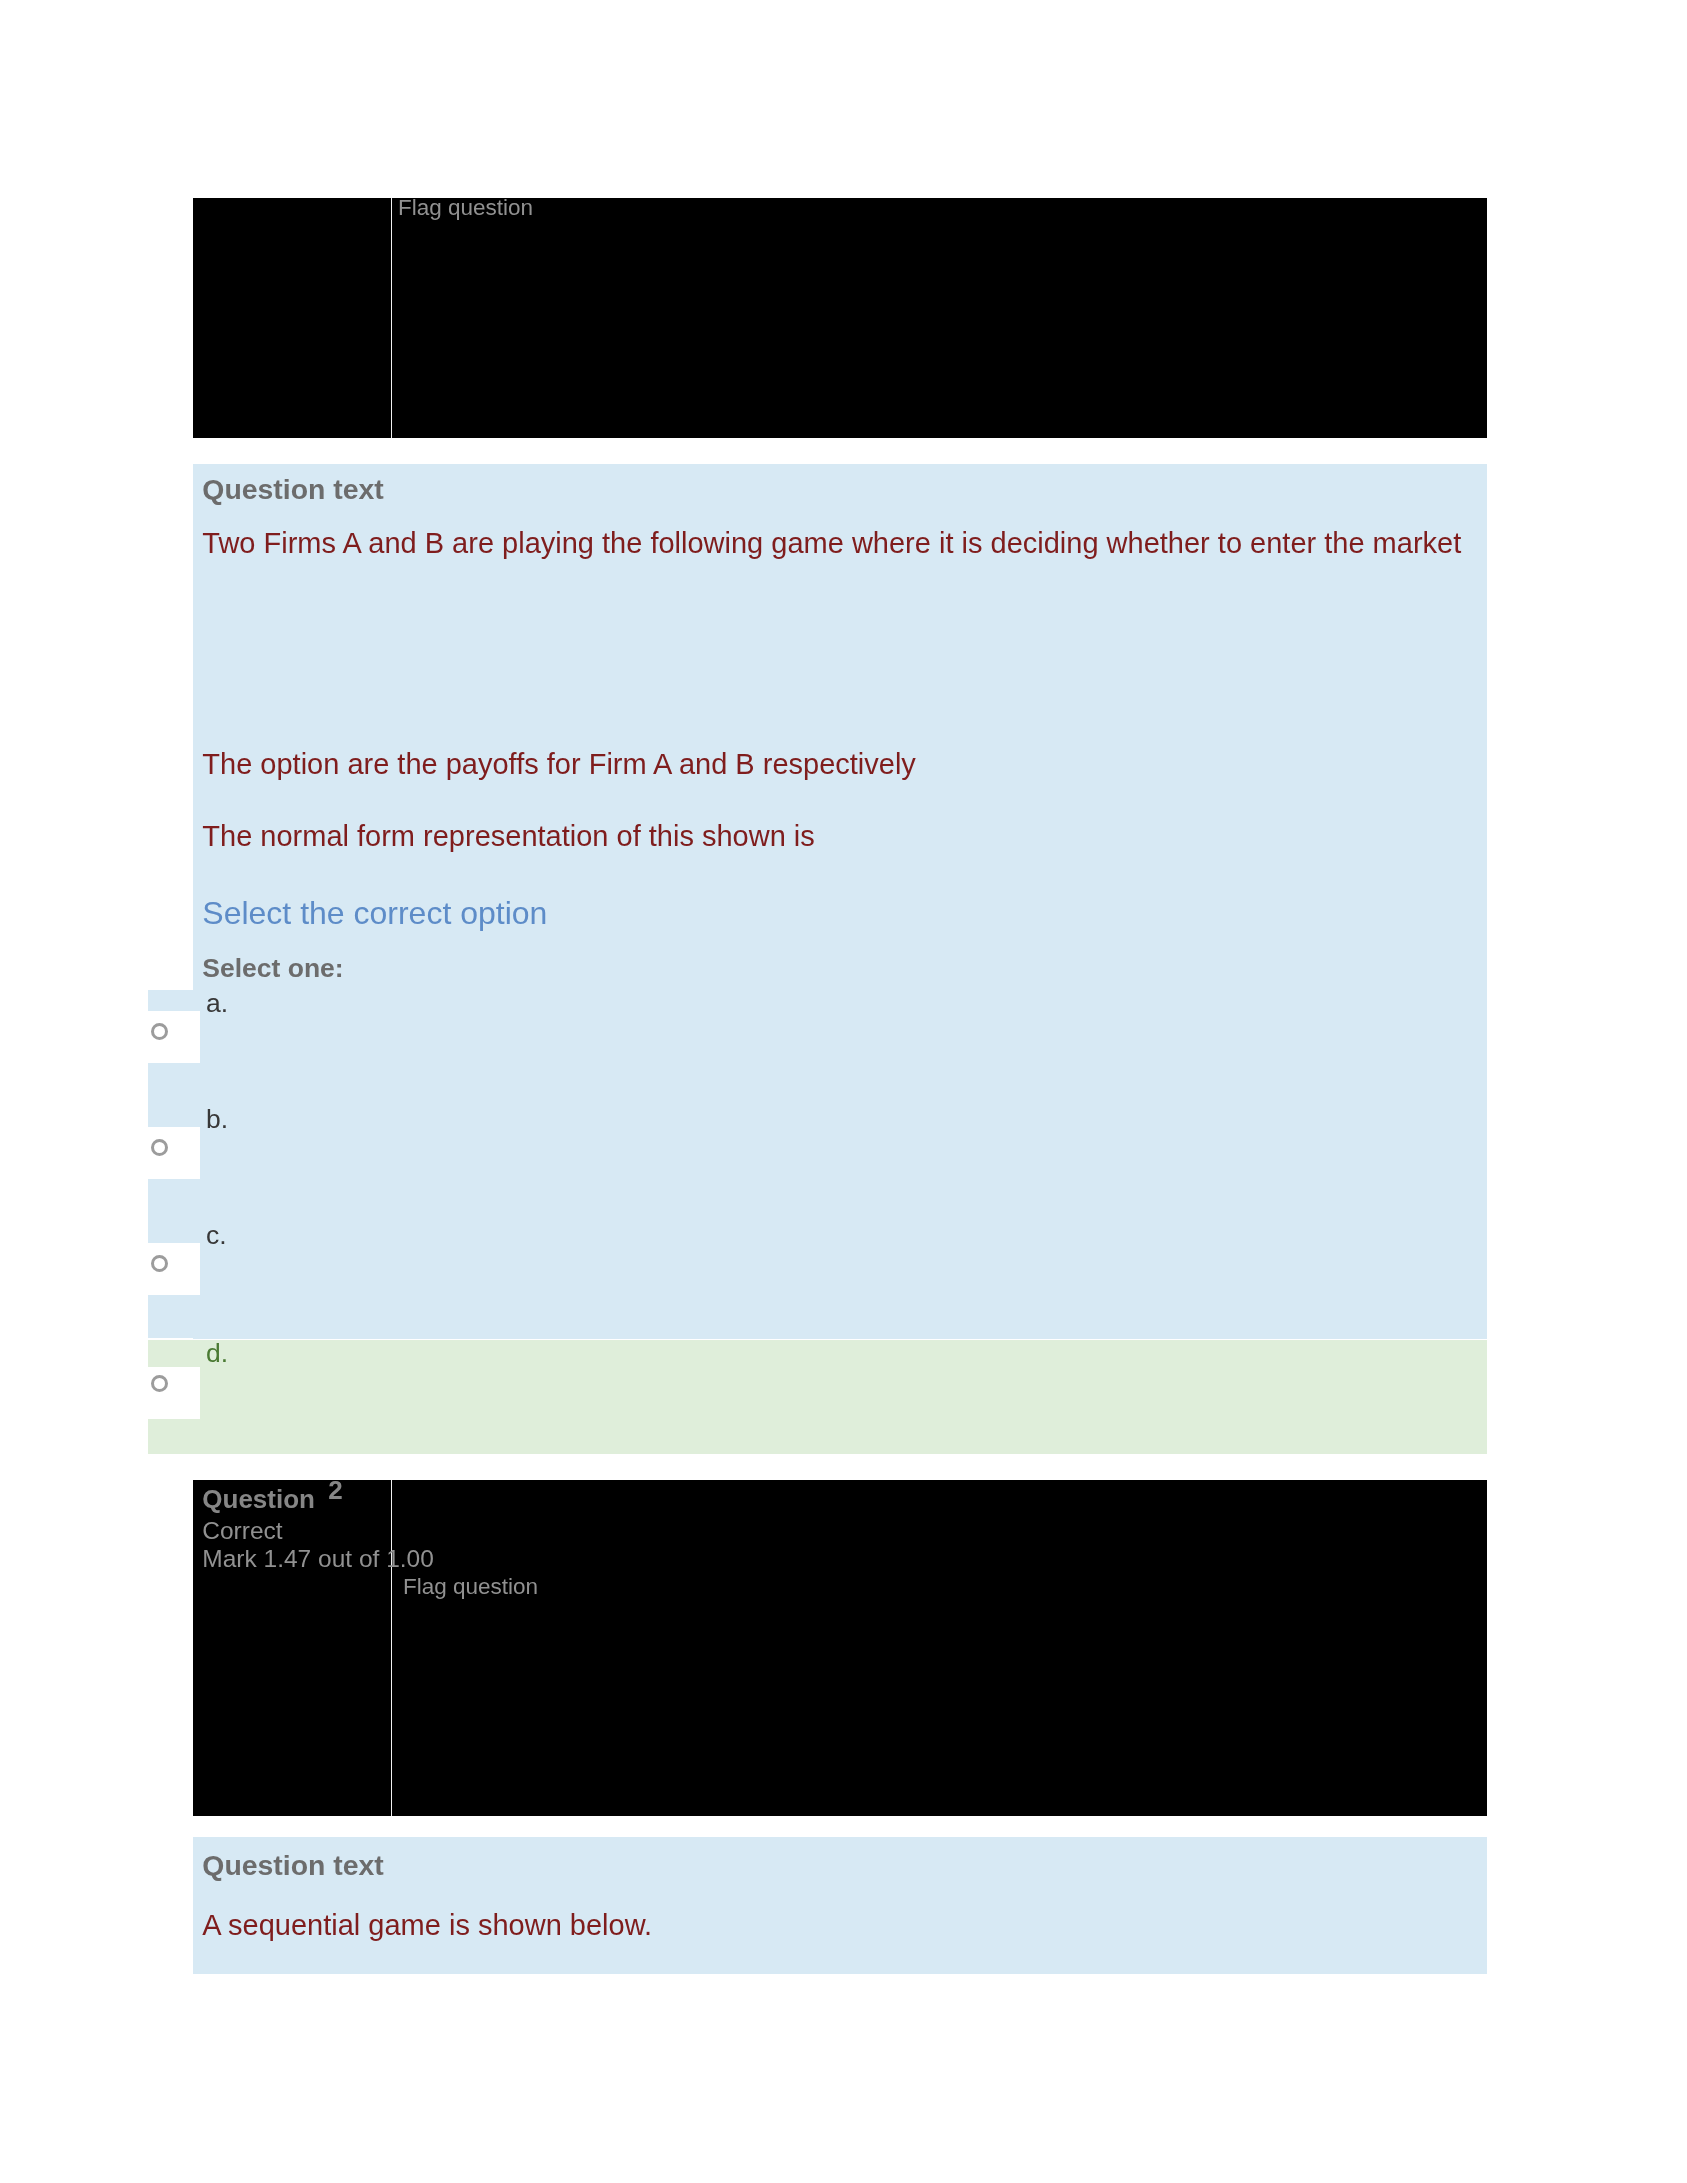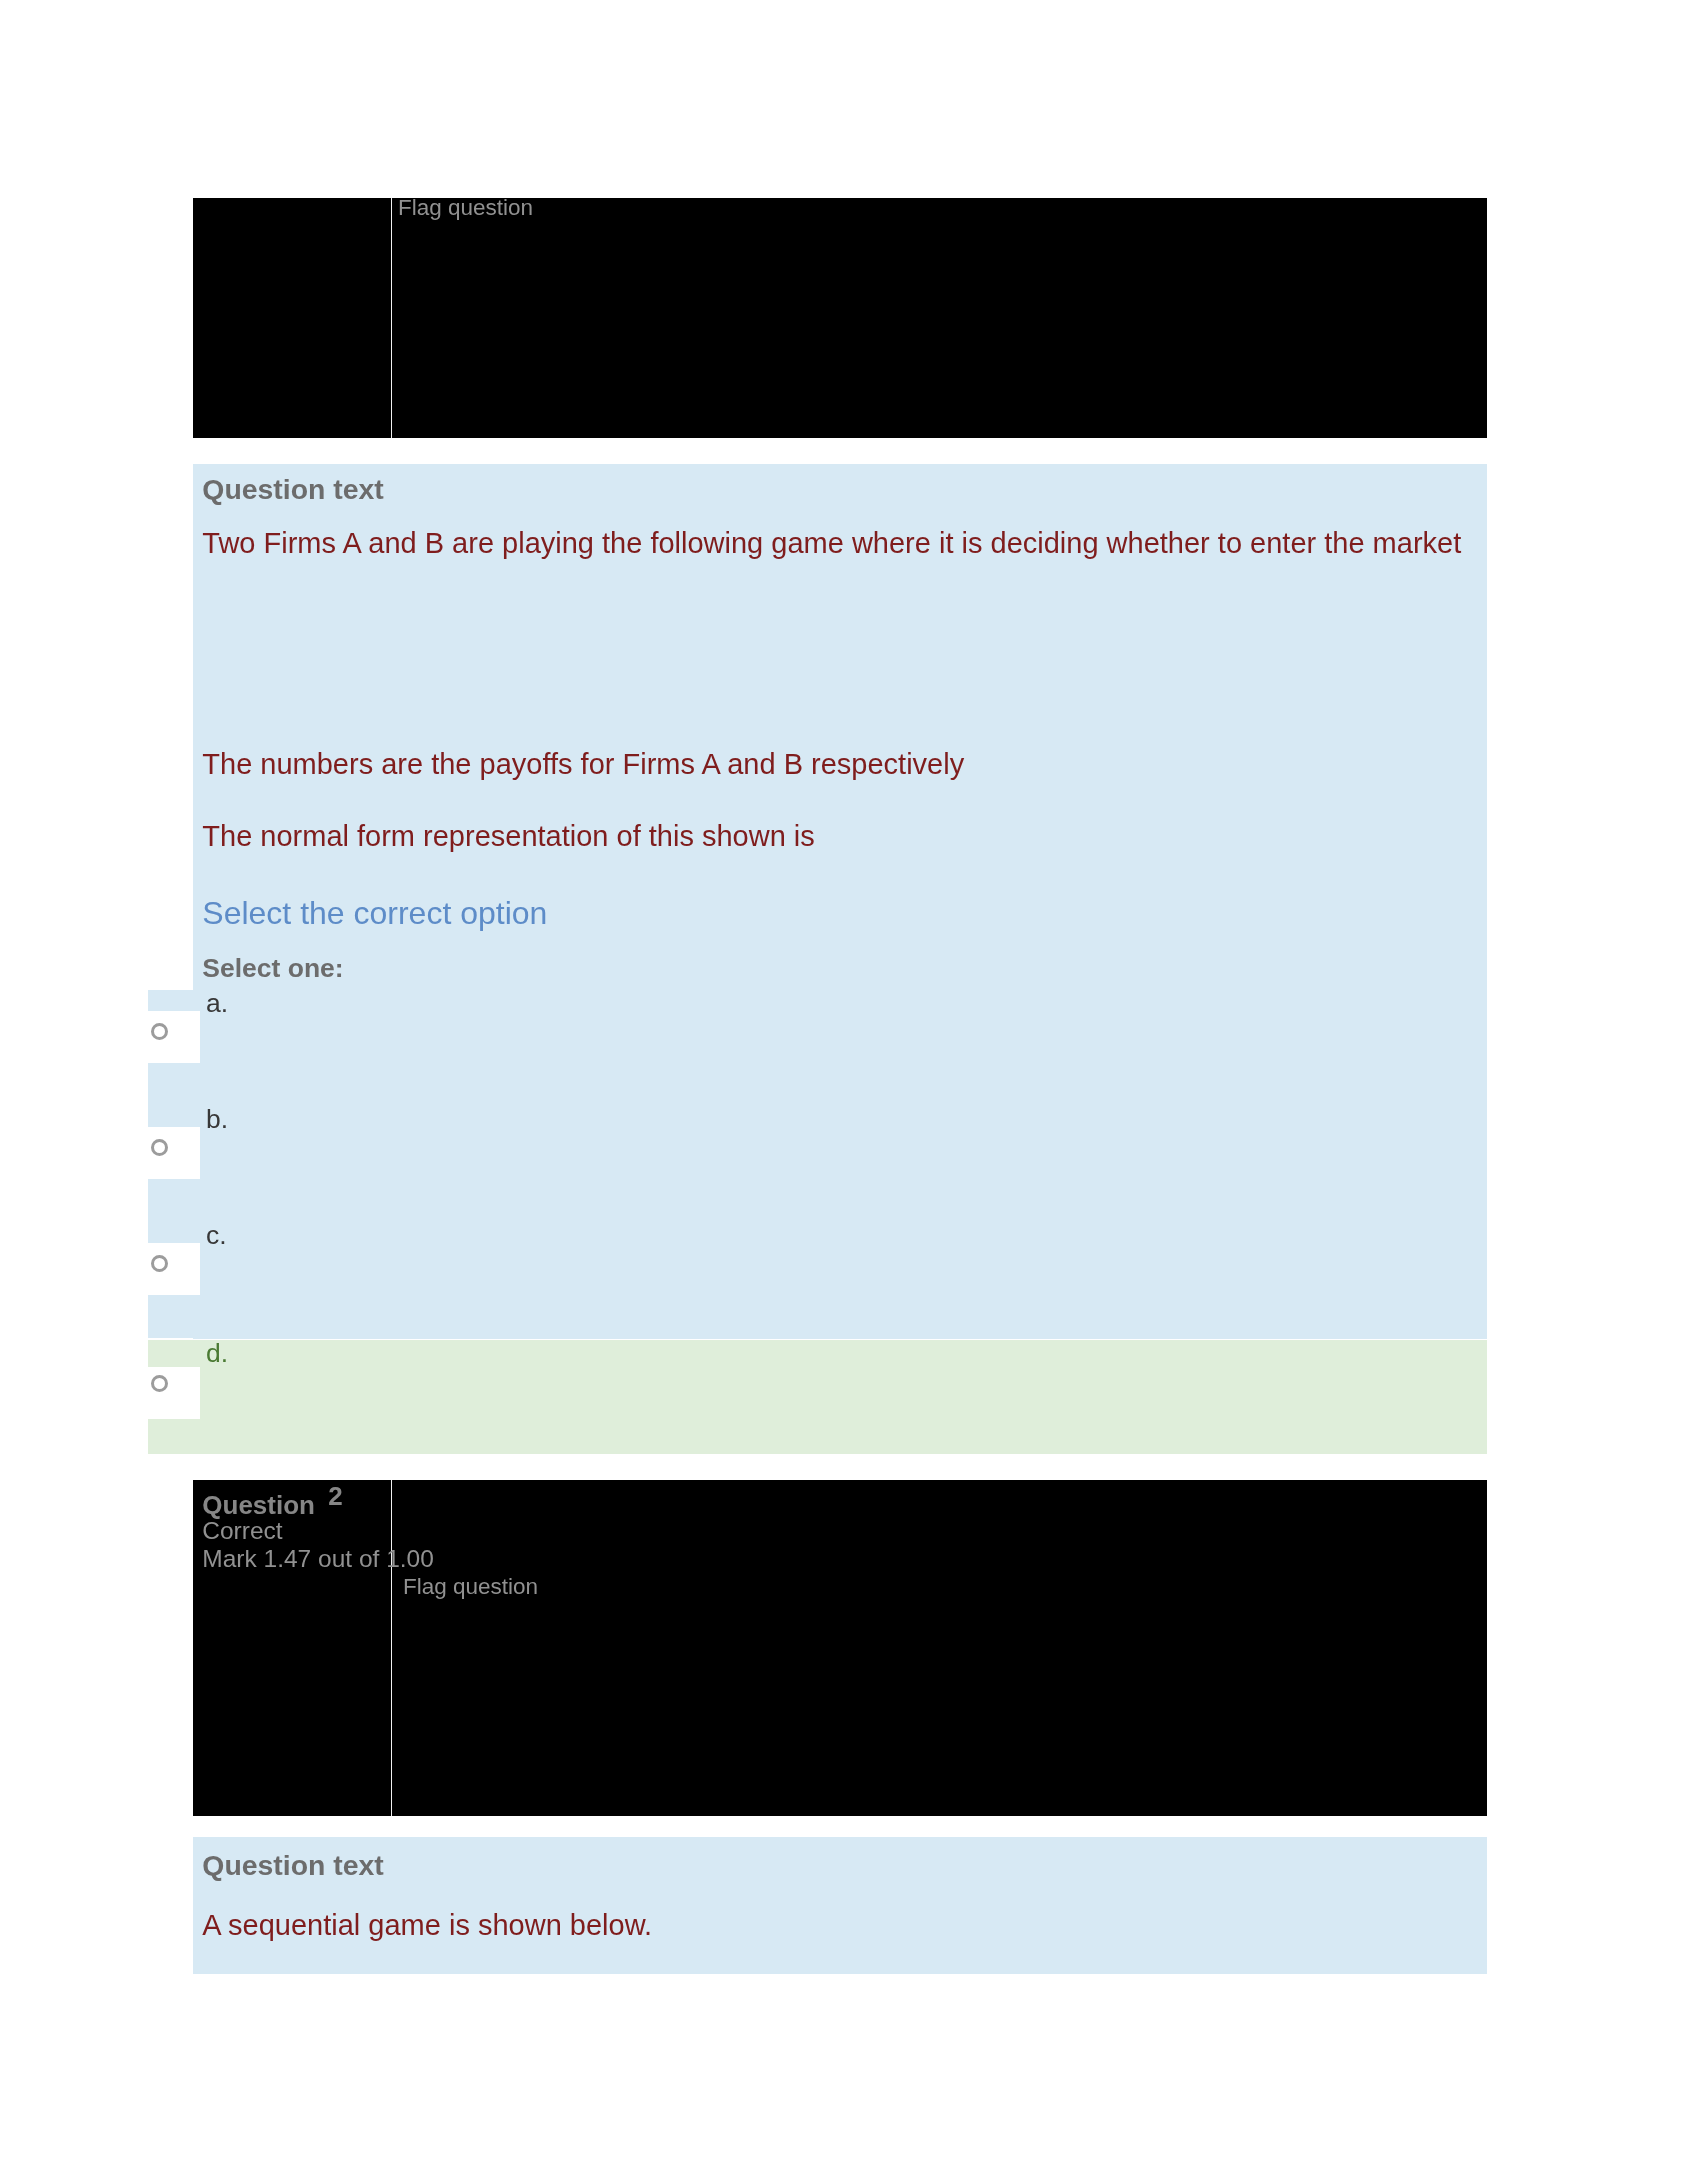--- a/index.html
+++ b/index.html
@@ -6,21 +6,21 @@
   html,body{margin:0;padding:0;background:#ffffff;}
   body{width:1687px;height:2183px;font-family:"Liberation Sans",sans-serif;color:#333333;}
   .page{position:relative;width:1687px;height:2183px;overflow:hidden;background:#ffffff;}
 
   
   .q-info{position:absolute;left:193px;width:1294px;background:#000000;}
   .info-divider{position:absolute;top:0;left:198px;width:1.3px;height:100%;background:#f1f1f1;}
   .q-content{position:absolute;left:193px;width:1294px;background:#d7e9f4;}
 
   
-  .q-title{font-size:26px;font-weight:bold;color:#868686;line-height:42px;white-space:nowrap;}
+  .q-title{font-size:26px;font-weight:bold;color:#868686;line-height:30px;white-space:nowrap;}
   .q-title .num{font-size:26px;font-weight:bold;position:relative;top:-9.3px;margin-left:13.2px;}
   .q-line{font-size:24.5px;color:#919191;line-height:28px;white-space:nowrap;}
   .q-flag{font-size:22.5px;color:#919191;line-height:26.5px;white-space:nowrap;
           text-decoration:none;display:block;}
 
   
   .qtext-h{font-size:28.4px;font-weight:bold;color:#6c6c6c;line-height:30px;}
   .qtext-p{font-size:29px;color:#7f1d1d;line-height:34px;}
   .link{color:#5d8cc8;font-size:32px;line-height:38px;text-decoration:none;display:block;}
   .sel-one{font-size:26.5px;font-weight:bold;color:#6c6c6c;line-height:32px;}
@@ -45,21 +45,21 @@
     <a class="q-flag" style="position:absolute;left:205px;top:-3.3px;">Flag question</a>
   </div>
 
   <div class="q-content" style="top:464px;height:875px;">
     <div class="qtext-h" style="position:absolute;left:9.3px;top:10px;">Question text</div>
 
     <div class="qtext-p" style="position:absolute;left:9.3px;top:62px;white-space:nowrap;">Two Firms A and B are playing the following game where it is deciding whether to enter the market</div>
 
     <div style="position:absolute;left:9.3px;top:106px;width:794px;height:165px;"></div>
 
-    <div class="qtext-p" style="position:absolute;left:9.3px;top:283px;white-space:nowrap;">The numbers are the payoffs for Firms A and B respectively</div>
+    <div class="qtext-p" style="position:absolute;left:9.3px;top:283px;white-space:nowrap;">The option are the payoffs for Firm A and B respectively</div>
 
     <div class="qtext-p" style="position:absolute;left:9.3px;top:355px;white-space:nowrap;">The normal form representation of this shown is</div>
 
     <a class="link" style="position:absolute;left:9.3px;top:430px;">Select the correct option</a>
 
     <div class="sel-one" style="position:absolute;left:9.3px;top:488px;">Select one:</div>
 
     <div class="answers" style="top:526px;">
 
       <div class="optrow" style="height:116px;">

